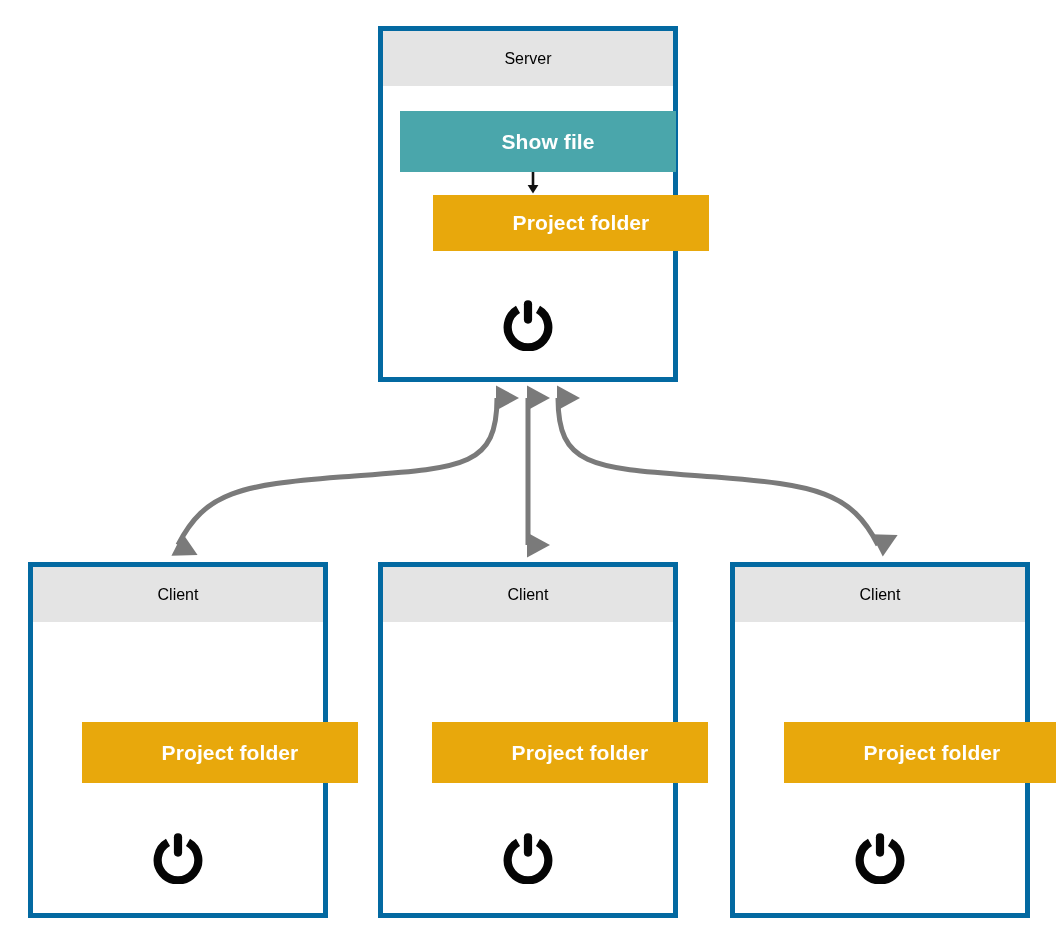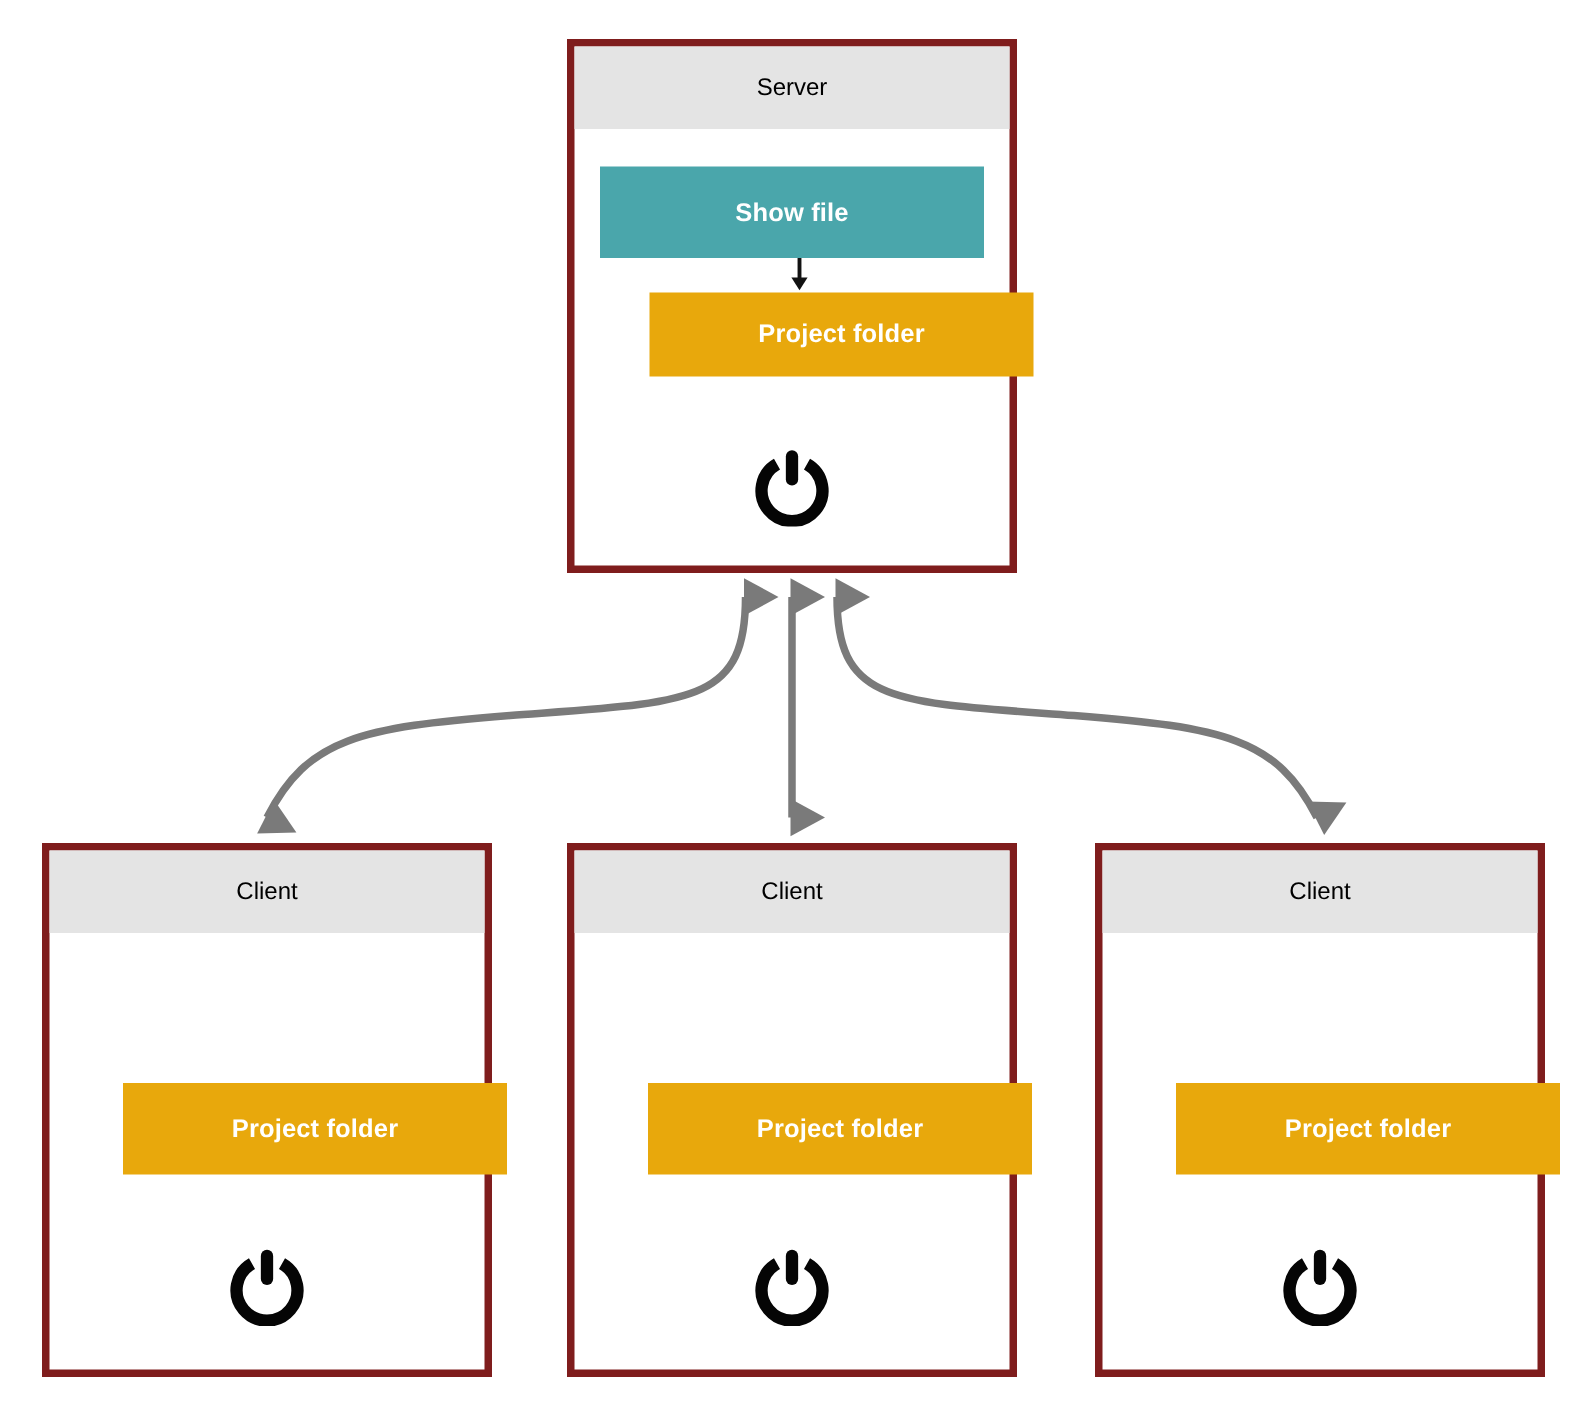--- a/index.html
+++ b/index.html
@@ -13,43 +13,44 @@
   #canvas {
     position: relative;
     width: 1056px;
     height: 946px;
     background: #ffffff;
     overflow: hidden;
   }
   .node {
     position: absolute;
     box-sizing: border-box;
-    border: 5px solid #7f1d1d;
+    border: 5px solid #0369a1;
     background: #ffffff;
   }
   .node-header {
     position: absolute;
     left: 0;
     right: 0;
     top: 0;
     height: 55px;
     background: #e4e4e4;
     display: flex;
     align-items: center;
     justify-content: center;
   }
   .chip {
     position: absolute;
     display: flex;
     align-items: center;
     justify-content: center;
     color: #ffffff;
     font-weight: bold;
-    font-size: 17px;
+    font-size: 21px;
     letter-spacing: 0.1px;
+    padding-left: 20px;
   }
   .chip-teal { background: #4aa6ab; }
   .chip-orange { background: #e8a80c; margin-left: 33px; }
 
   .power-icon {
     position: absolute;
     width: 52px;
     height: 52px;
   }
 

